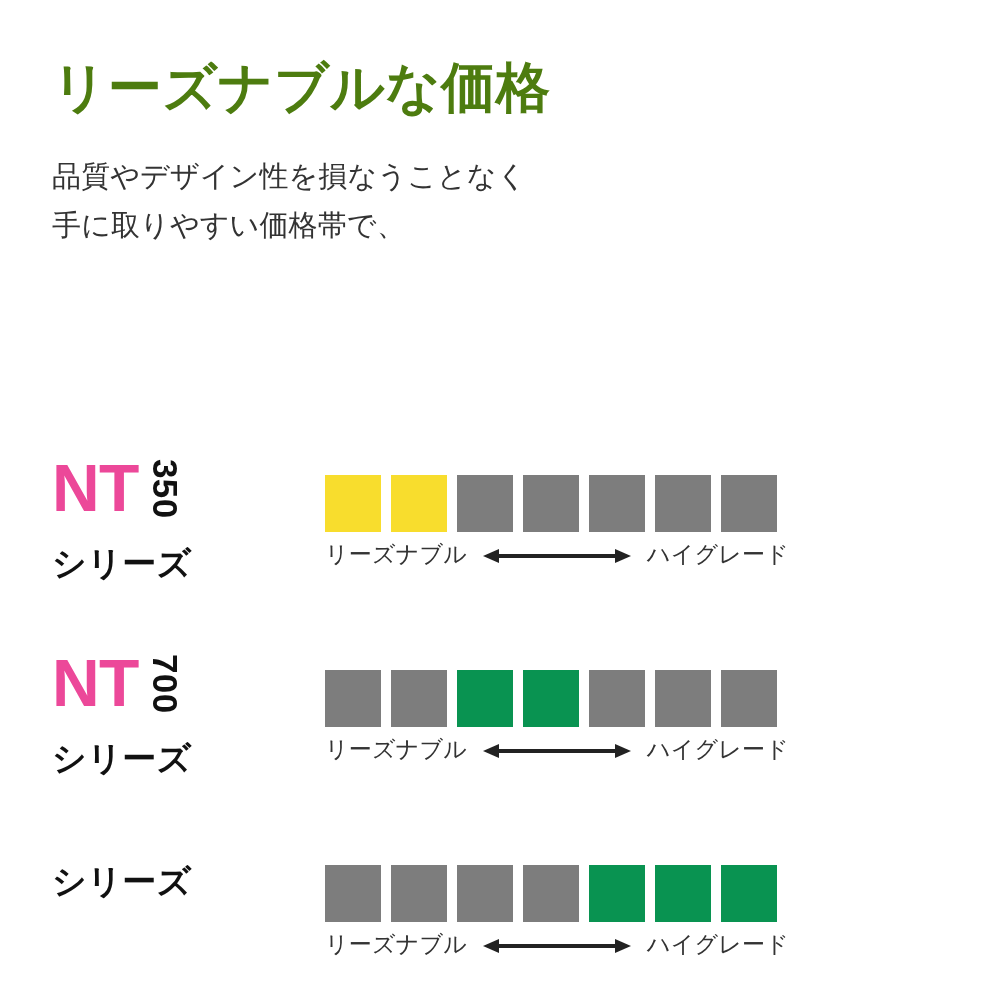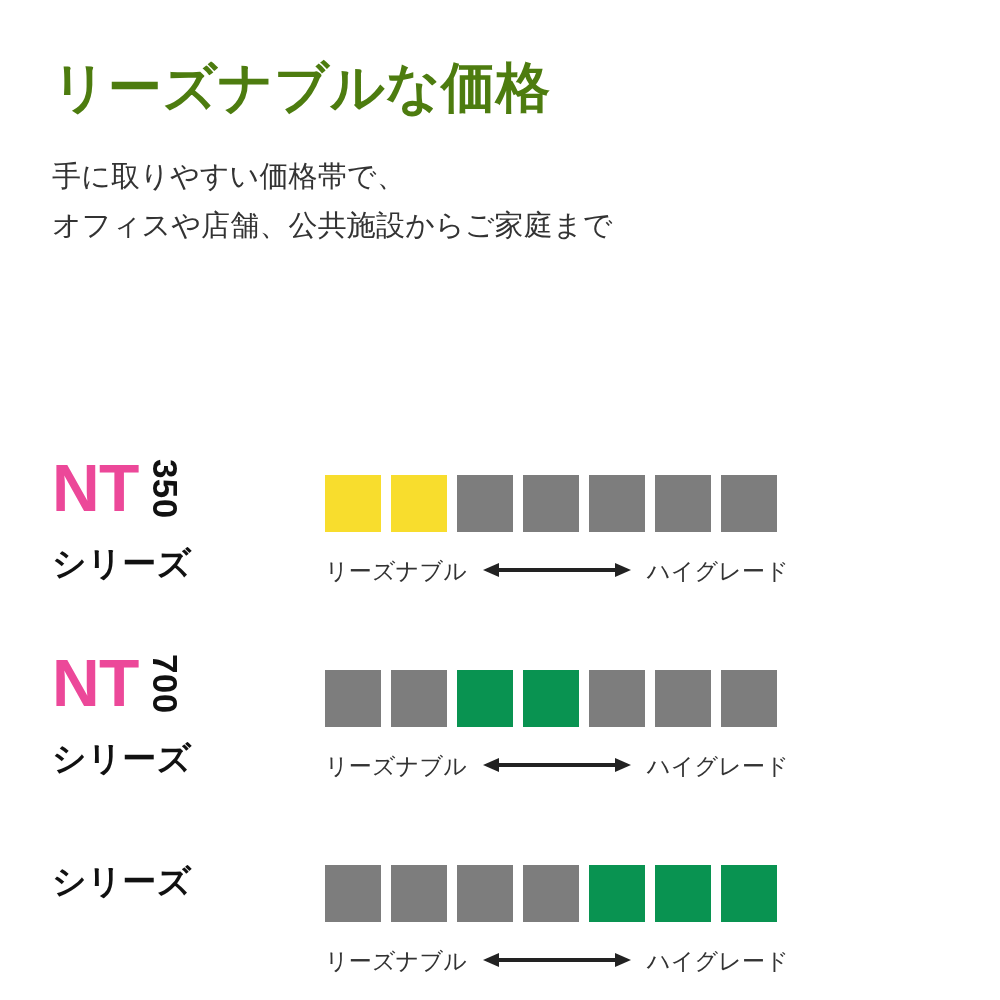--- a/index.html
+++ b/index.html
@@ -120,22 +120,22 @@
   .swatch {
     width: 56px;
     height: 57px;
   }
   .swatch.gray   { background: #7d7d7d; }
   .swatch.yellow { background: #f8dd2d; }
   .swatch.green  { background: #099351; }
 
   .scale-legend {
     display: flex;
-    align-items: flex-start;
-    margin-top: 28px;
+    align-items: flex-end;
+    margin-top: 11px;
     width: 464px;
     justify-content: space-between;
   }
   .legend-text {
     font-size: 23px;
     color: #333333;
     white-space: nowrap;
     letter-spacing: 0.01em;
     line-height: 1;
   }
@@ -146,22 +146,22 @@
     margin: 0 4px;
     display: block;
   }
 </style>
 </head>
 <body>
 
 <div id="headline">リーズナブルな価格</div>
 
 <div id="body-copy">
+  <span class="line">品質やデザイン性を損なうことなく</span>
   <span class="line">手に取りやすい価格帯で、</span>
-  <span class="line">オフィスや店舗、公共施設からご家庭まで</span>
 </div>
 
 <div class="series-row" id="row-0">
   <div class="series-label">
     <div class="series-name-line">
       <span class="series-code">NT</span>
       <span class="series-num rot">350</span>
     </div>
     <div class="series-sub">シリーズ</div>
   </div>

